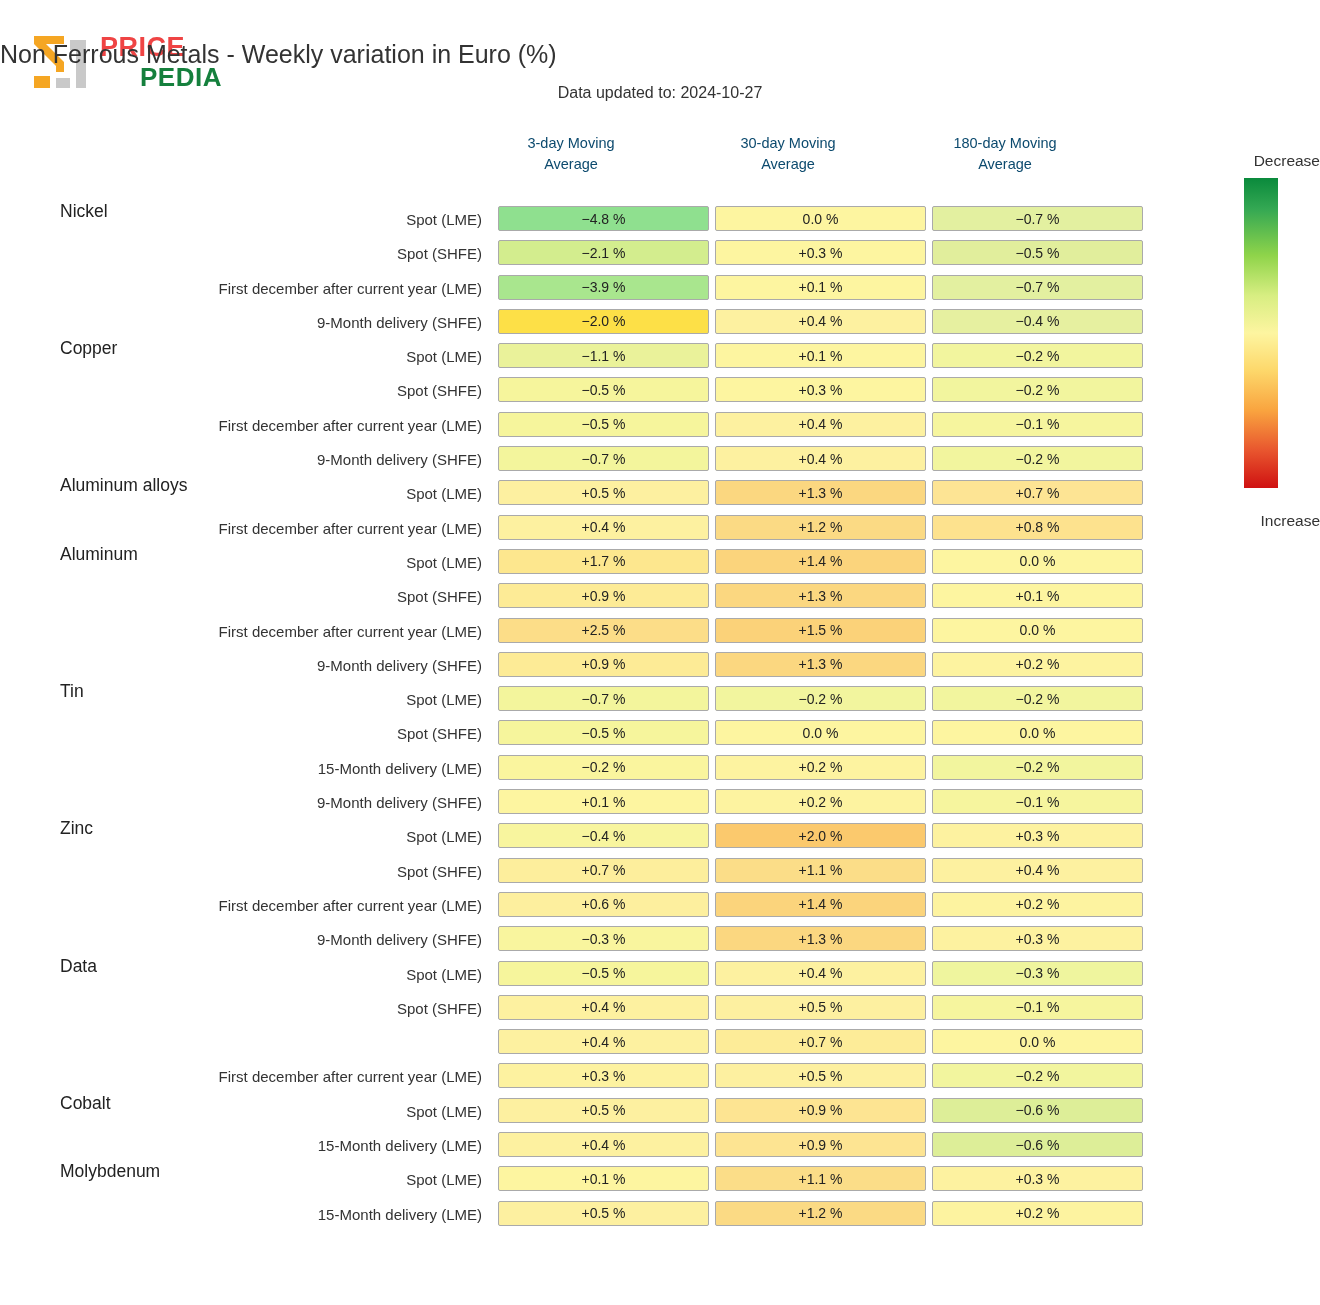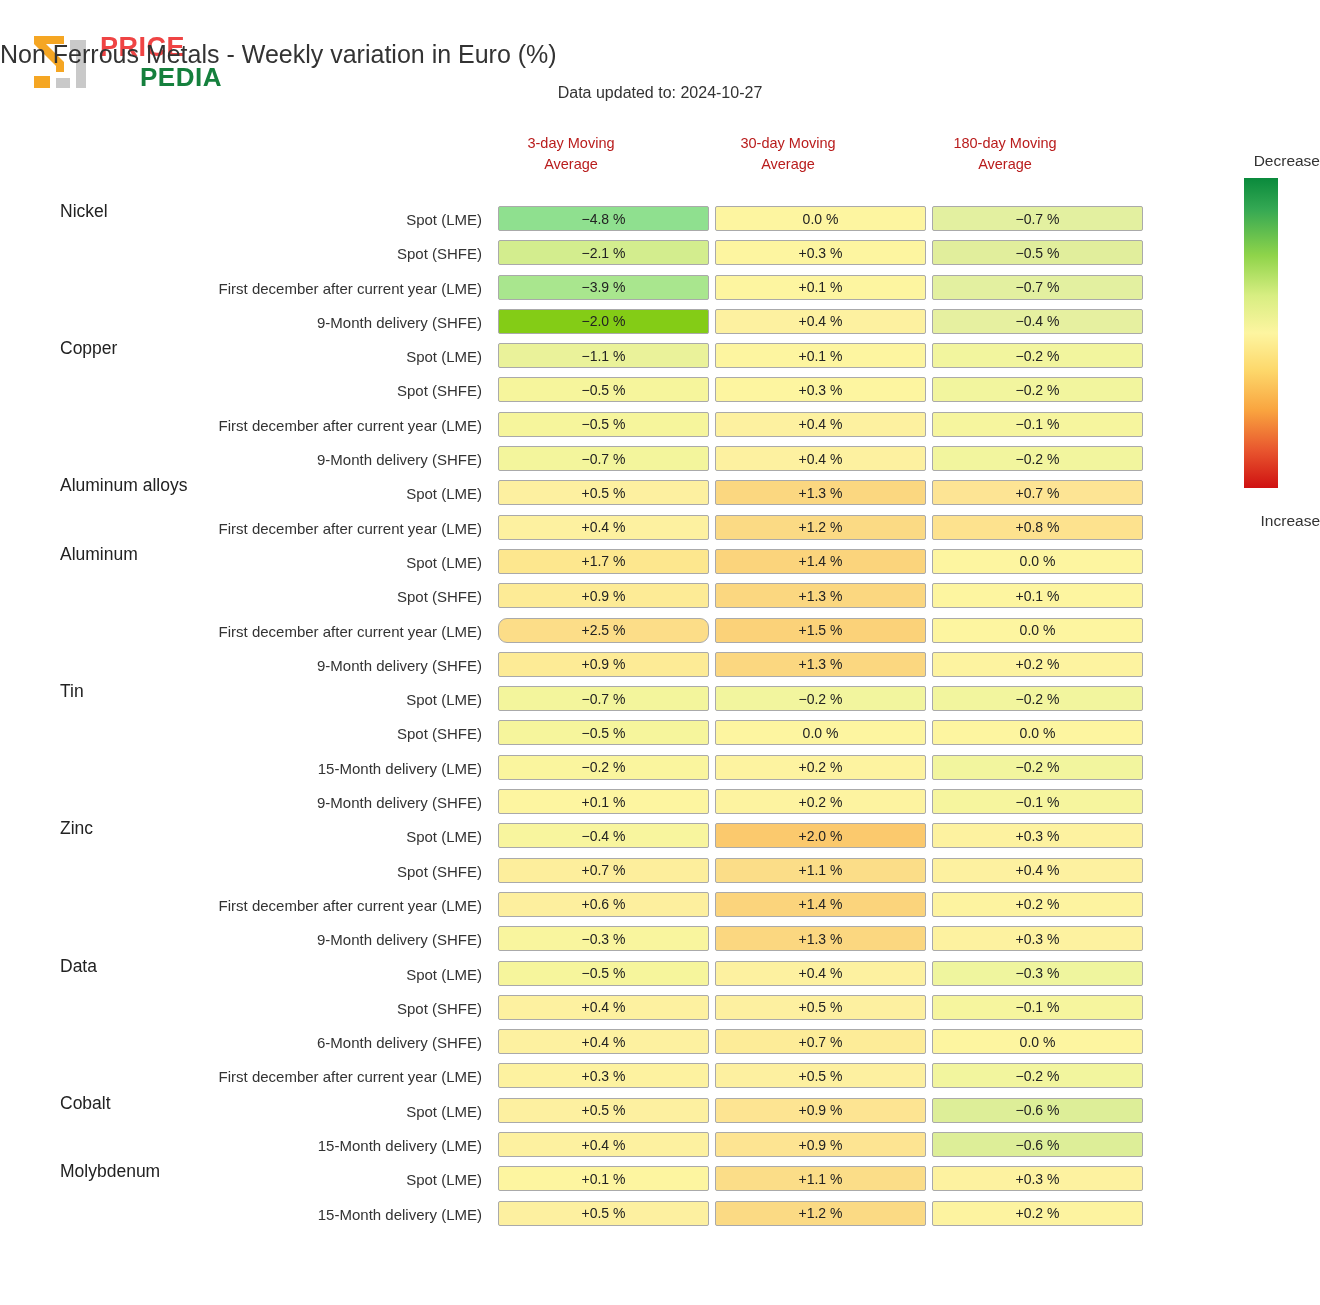--- a/index.html
+++ b/index.html
@@ -25,21 +25,21 @@
     font-size:25px;color:#333;
   }
   #subtitle{
     position:absolute;left:0;right:0;top:84px;text-align:center;
     font-size:16px;color:#333;
   }
 
   
   .colhead{
     position:absolute;top:133px;width:220px;text-align:center;
-    font-size:14.5px;color:#b91c1c;line-height:1.45;
+    font-size:14.5px;color:#0c4a6e;line-height:1.45;
   }
   .colhead.c0{left:461px;}
   .colhead.c1{left:678px;}
   .colhead.c2{left:895px;}
 
   
   #grid{position:absolute;left:0;top:203px;width:1320px;}
   .row{position:relative;height:34.3px;margin-left:32px;}
   .grp{
     position:absolute;left:28px;top:-2px;
@@ -142,21 +142,21 @@
         <div class="sublabel">First december after current year (LME)</div>
       </div>
       <div class="cell c0" style="background: rgb(169, 230, 142);">−3.9 %</div>
       <div class="cell c1" style="background: rgb(253, 245, 160);">+0.1 %</div>
       <div class="cell c2" style="background: rgb(227, 240, 160);">−0.7 %</div>
     </div>
     <div class="row">
       <div class="sublabel-wrap">
         <div class="sublabel">9-Month delivery (SHFE)</div>
       </div>
-      <div class="cell c0" style="background: #84cc16;">−2.0 %</div>
+      <div class="cell c0" style="background: #fde047;">−2.0 %</div>
       <div class="cell c1" style="background: rgb(253, 241, 160);">+0.4 %</div>
       <div class="cell c2" style="background: rgb(230, 240, 160);">−0.4 %</div>
     </div>
     <div class="row">
       <div class="grp">Copper</div>
       <div class="sublabel-wrap">
         <div class="sublabel">Spot (LME)</div>
       </div>
       <div class="cell c0" style="background: rgb(234, 242, 154);">−1.1 %</div>
       <div class="cell c1" style="background: rgb(253, 245, 160);">+0.1 %</div>
@@ -217,21 +217,21 @@
         <div class="sublabel">Spot (SHFE)</div>
       </div>
       <div class="cell c0" style="background: rgb(253, 235, 150);">+0.9 %</div>
       <div class="cell c1" style="background: rgb(251, 215, 128);">+1.3 %</div>
       <div class="cell c2" style="background: rgb(253, 245, 160);">+0.1 %</div>
     </div>
     <div class="row">
       <div class="sublabel-wrap">
         <div class="sublabel">First december after current year (LME)</div>
       </div>
-      <div class="cell c0" style="background: rgb(252, 221, 136); border-radius: 9px;">+2.5 %</div>
+      <div class="cell c0" style="background: rgb(252, 221, 136);">+2.5 %</div>
       <div class="cell c1" style="background: rgb(251, 210, 121);">+1.5 %</div>
       <div class="cell c2" style="background: rgb(253, 245, 160);">0.0 %</div>
     </div>
     <div class="row">
       <div class="sublabel-wrap">
         <div class="sublabel">9-Month delivery (SHFE)</div>
       </div>
       <div class="cell c0" style="background: rgb(253, 235, 150);">+0.9 %</div>
       <div class="cell c1" style="background: rgb(251, 215, 128);">+1.3 %</div>
       <div class="cell c2" style="background: rgb(253, 243, 160);">+0.2 %</div>
@@ -313,23 +313,20 @@
     </div>
     <div class="row">
       <div class="sublabel-wrap">
         <div class="sublabel">Spot (SHFE)</div>
       </div>
       <div class="cell c0" style="background: rgb(253, 241, 160);">+0.4 %</div>
       <div class="cell c1" style="background: rgb(253, 240, 160);">+0.5 %</div>
       <div class="cell c2" style="background: rgb(246, 245, 158);">−0.1 %</div>
     </div>
     <div class="row">
-      <div class="sublabel-wrap">
-        <div class="sublabel">6-Month delivery (SHFE)</div>
-      </div>
       <div class="cell c0" style="background: rgb(253, 241, 160);">+0.4 %</div>
       <div class="cell c1" style="background: rgb(253, 236, 152);">+0.7 %</div>
       <div class="cell c2" style="background: rgb(253, 245, 160);">0.0 %</div>
     </div>
     <div class="row">
       <div class="sublabel-wrap">
         <div class="sublabel">First december after current year (LME)</div>
       </div>
       <div class="cell c0" style="background: rgb(253, 242, 160);">+0.3 %</div>
       <div class="cell c1" style="background: rgb(253, 240, 160);">+0.5 %</div>

